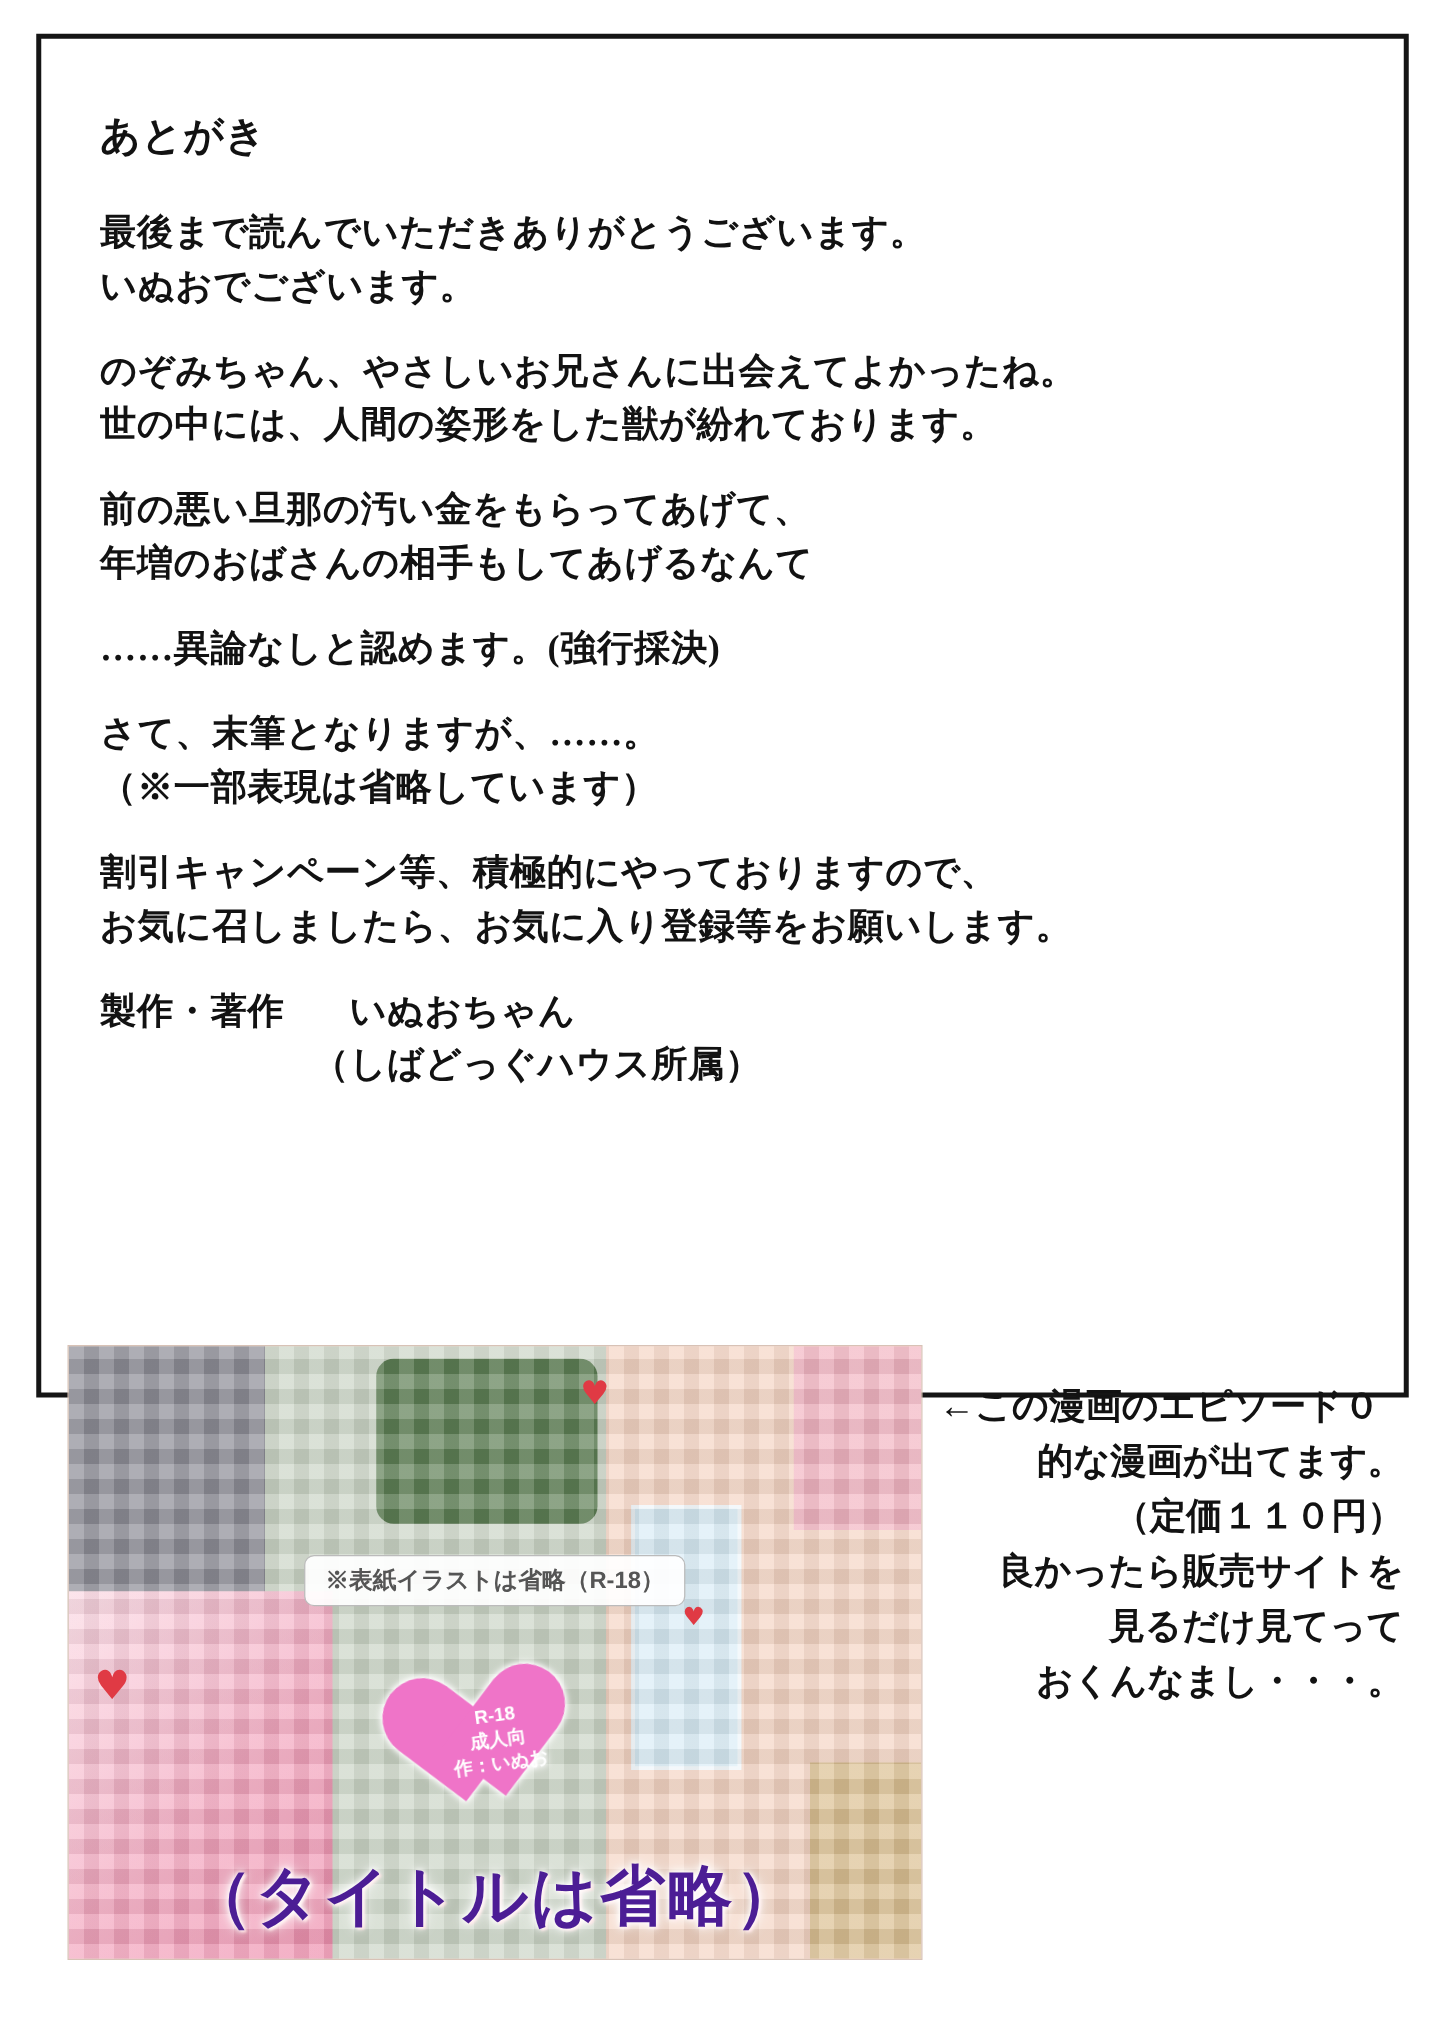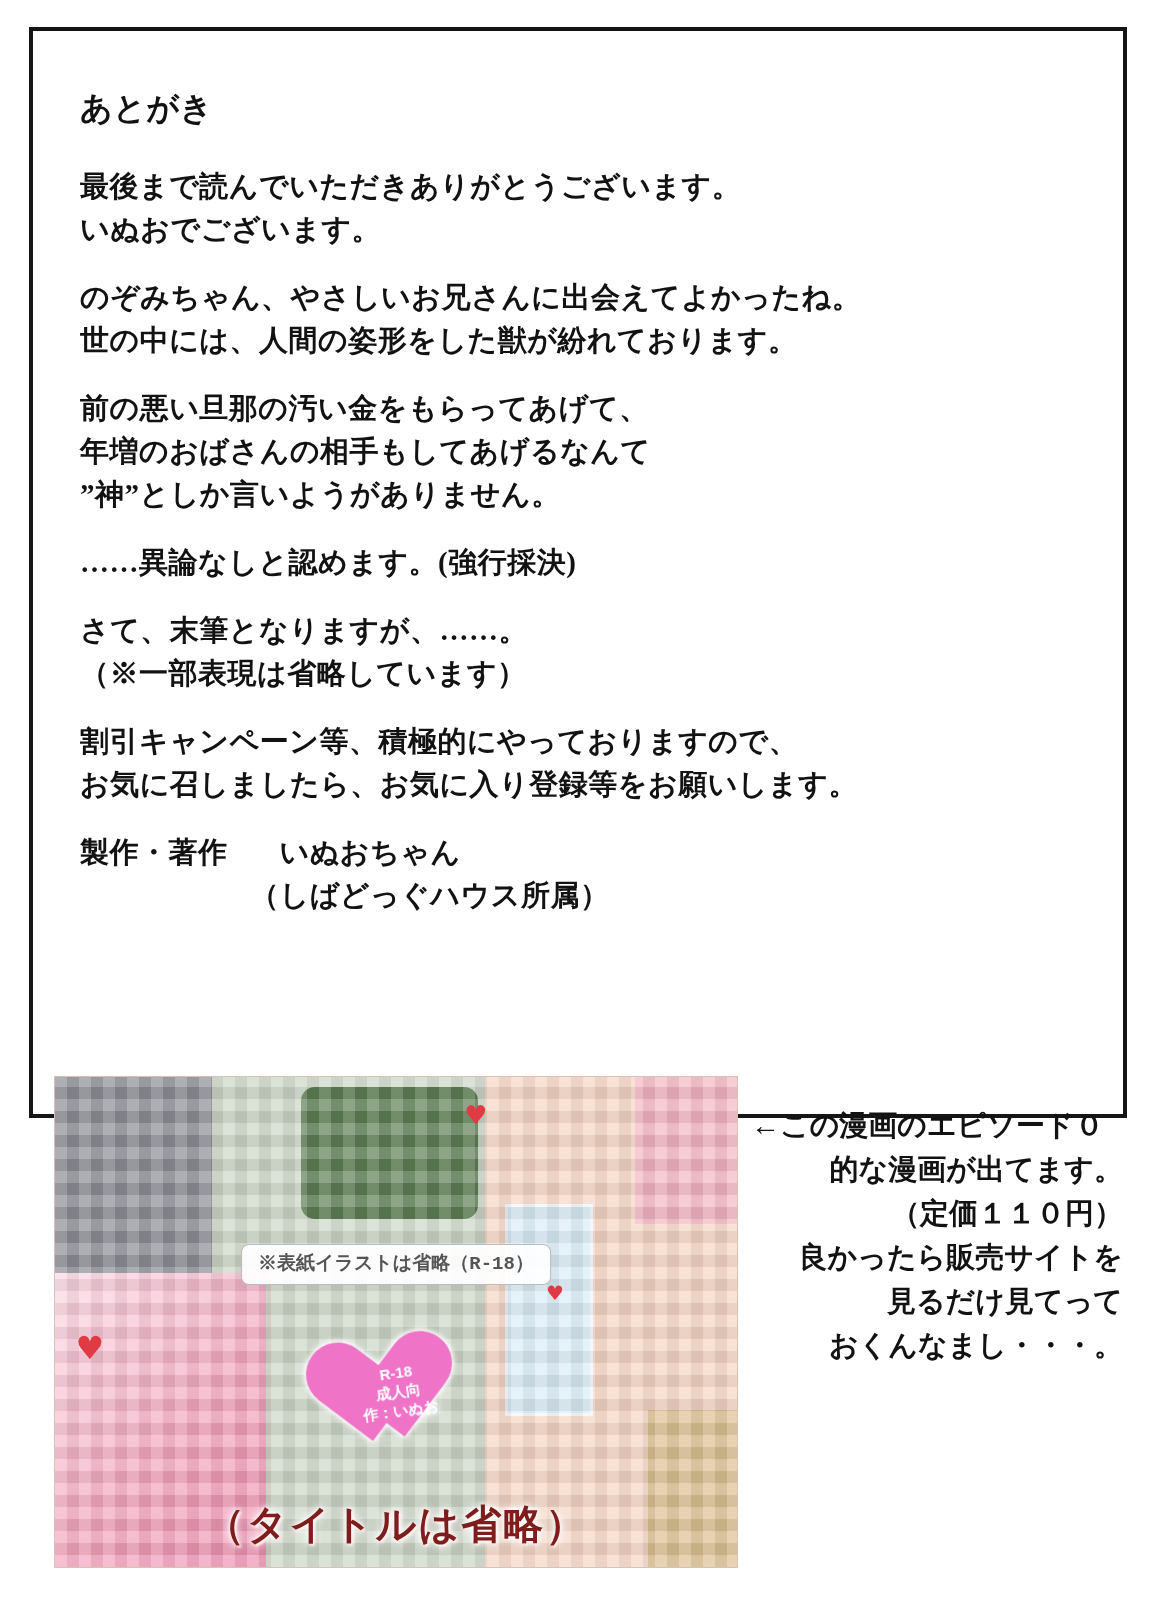--- a/index.html
+++ b/index.html
@@ -51,21 +51,21 @@
   .panel-wood{left:87%;top:68%;width:13%;height:32%;background:#dcc193;}
   .mosaic{
     position:absolute;inset:0;
     background-image:
       repeating-linear-gradient(0deg, rgba(255,255,255,.16) 0 12px, rgba(0,0,0,.05) 12px 24px),
       repeating-linear-gradient(90deg, rgba(255,255,255,.16) 0 12px, rgba(0,0,0,.05) 12px 24px);
   }
   .censor-chip{
     position:absolute;left:50%;top:34%;transform:translateX(-50%);
     background:rgba(255,255,255,.92);color:#555;
-    font-family:Liberation Mono, monospace;
+    font-family:Liberation Sans, sans-serif;
     font-size:19px;font-weight:600;line-height:1;
     padding:10px 16px;border-radius:8px;border:1px solid #bbb;white-space:nowrap;
   }
   .mini-heart{
     position:absolute;color:#e03a44;font-size:26px;line-height:1;
     font-family:"DejaVu Sans",sans-serif;
   }
   .mini-heart.h1{left:60%;top:5%;}
   .mini-heart.h2{left:3%;top:52%;font-size:32px;}
   .mini-heart.h3{left:72%;top:42%;font-size:20px;}
@@ -83,21 +83,21 @@
   .heart-shape::after{left:0;transform:rotate(45deg);transform-origin:100% 100%;}
   .heart-text{
     position:absolute;left:0;right:0;top:26px;z-index:2;text-align:center;
     color:#ffffff;font-family:"Liberation Sans","DejaVu Sans",sans-serif;
     font-size:15px;font-weight:700;line-height:19px;white-space:nowrap;
   }
   
   .title-band{
     position:absolute;left:2%;right:2%;bottom:3%;z-index:3;text-align:center;
     font-family:"Liberation Sans","DejaVu Sans",sans-serif;
-    font-size:40px;font-weight:700;color:#7f1d1d;letter-spacing:2px;white-space:nowrap;
+    font-size:52px;font-weight:700;color:#4c1d95;letter-spacing:2px;white-space:nowrap;
     text-shadow:0 0 4px #fff,0 0 8px #fff,0 0 12px #fff,2px 2px 2px #ffd7d7;
   }
 </style>
 </head>
 <body>
 
 <div class="sheet">
 
   <div class="content">
     <h1 class="heading">あとがき</h1>
@@ -108,21 +108,20 @@
     </p>
 
     <p class="para">
       <span class="line">のぞみちゃん、やさしいお兄さんに出会えてよかったね。</span>
       <span class="line">世の中には、人間の姿形をした獣が紛れております。</span>
     </p>
 
     <p class="para">
       <span class="line">前の悪い旦那の汚い金をもらってあげて、</span>
       <span class="line">年増のおばさんの相手もしてあげるなんて</span>
-      <span class="line">”神”としか言いようがありません。</span>
     </p>
 
     <p class="para">
       <span class="line">……異論なしと認めます。(強行採決)</span>
     </p>
 
     <p class="para">
       <span class="line">さて、末筆となりますが、……。</span>
       <span class="line">（※一部表現は省略しています）</span>
     </p>

